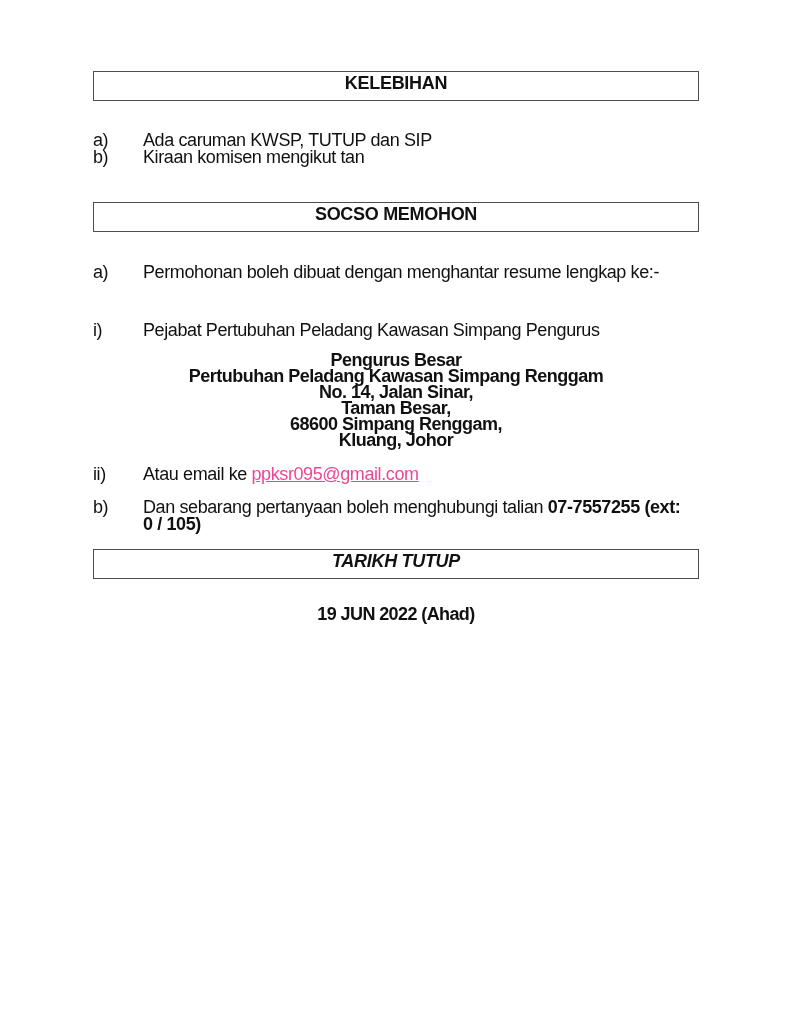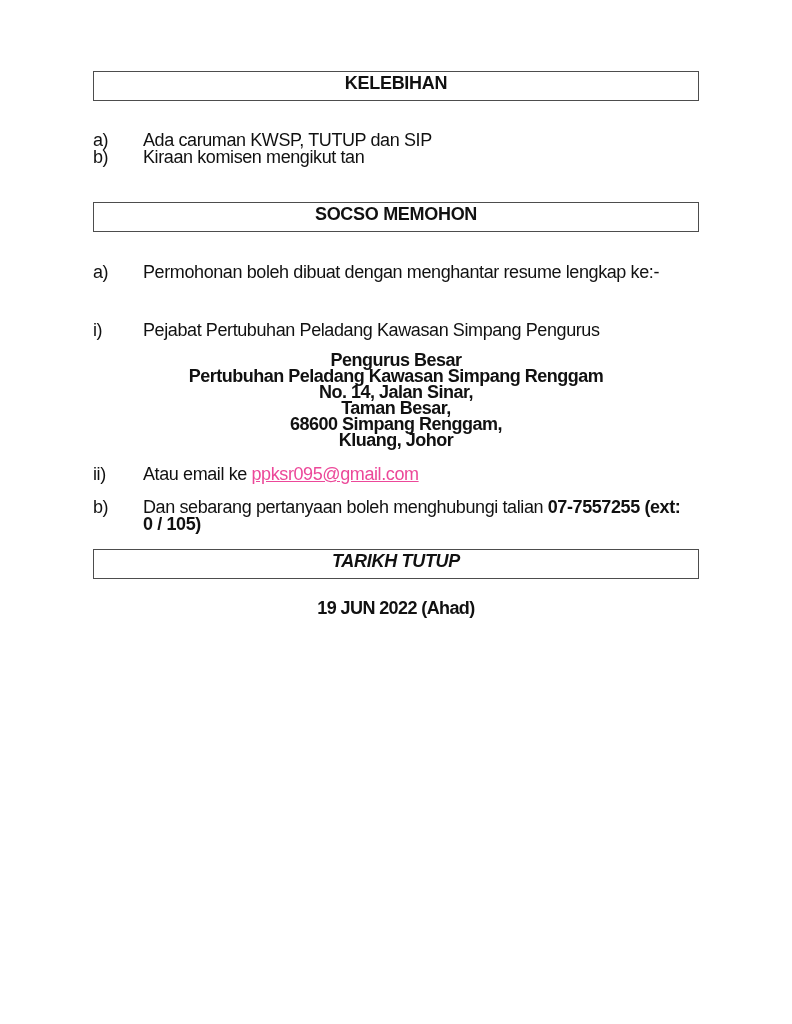--- a/index.html
+++ b/index.html
@@ -59,21 +59,21 @@
     color: #ec4899;
     text-decoration: underline;
     cursor: pointer;
     white-space: pre-wrap;
   }
   .bold-inline {
     font-weight: bold;
     white-space: pre-wrap;
   }
   .closing-date {
-    margin-top: 21px;
+    margin-top: 27px;
     text-align: center;
     font-weight: bold;
     letter-spacing: -0.6px;
     line-height: 17px;
   }
 </style>
 </head>
 <body>
 
 <div class="page">

